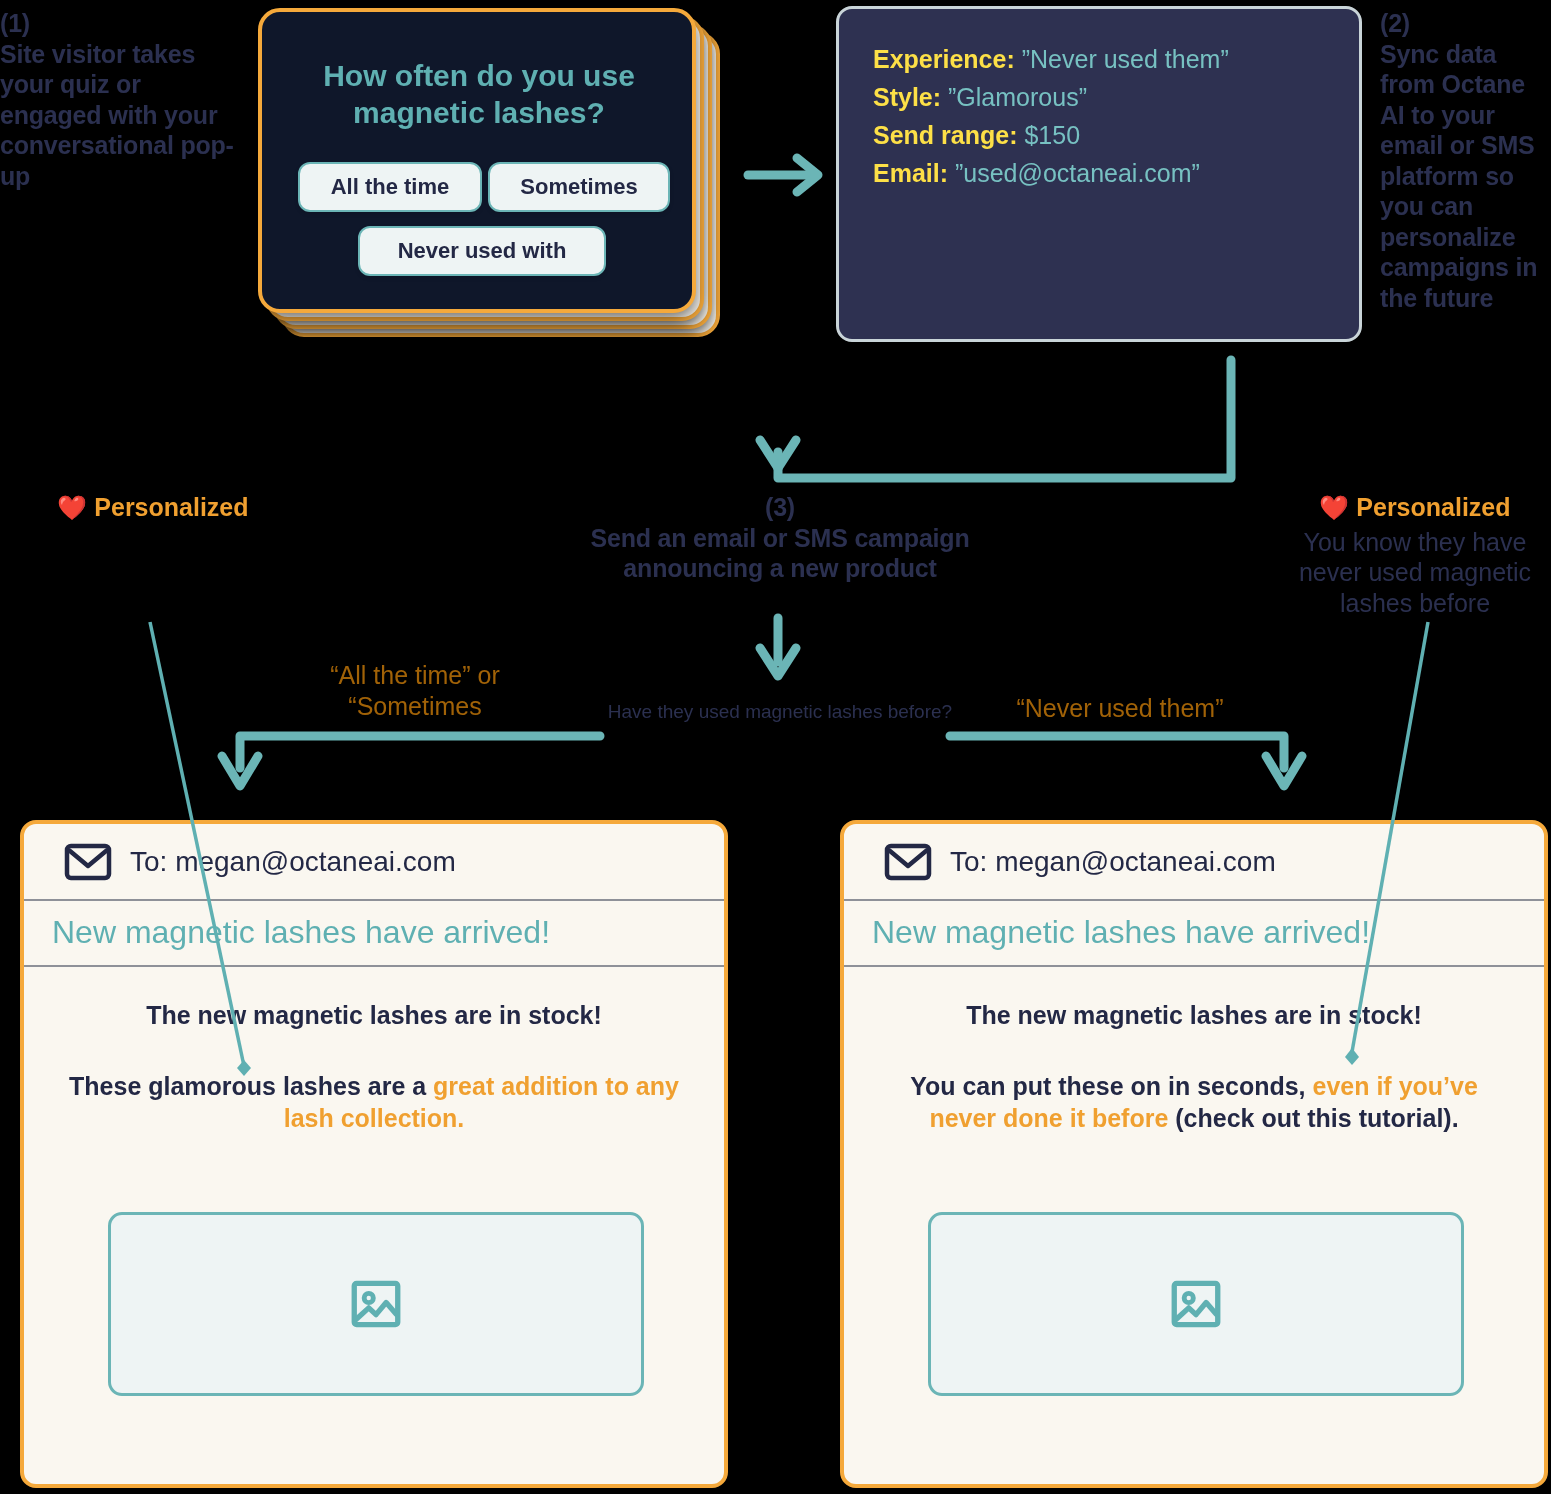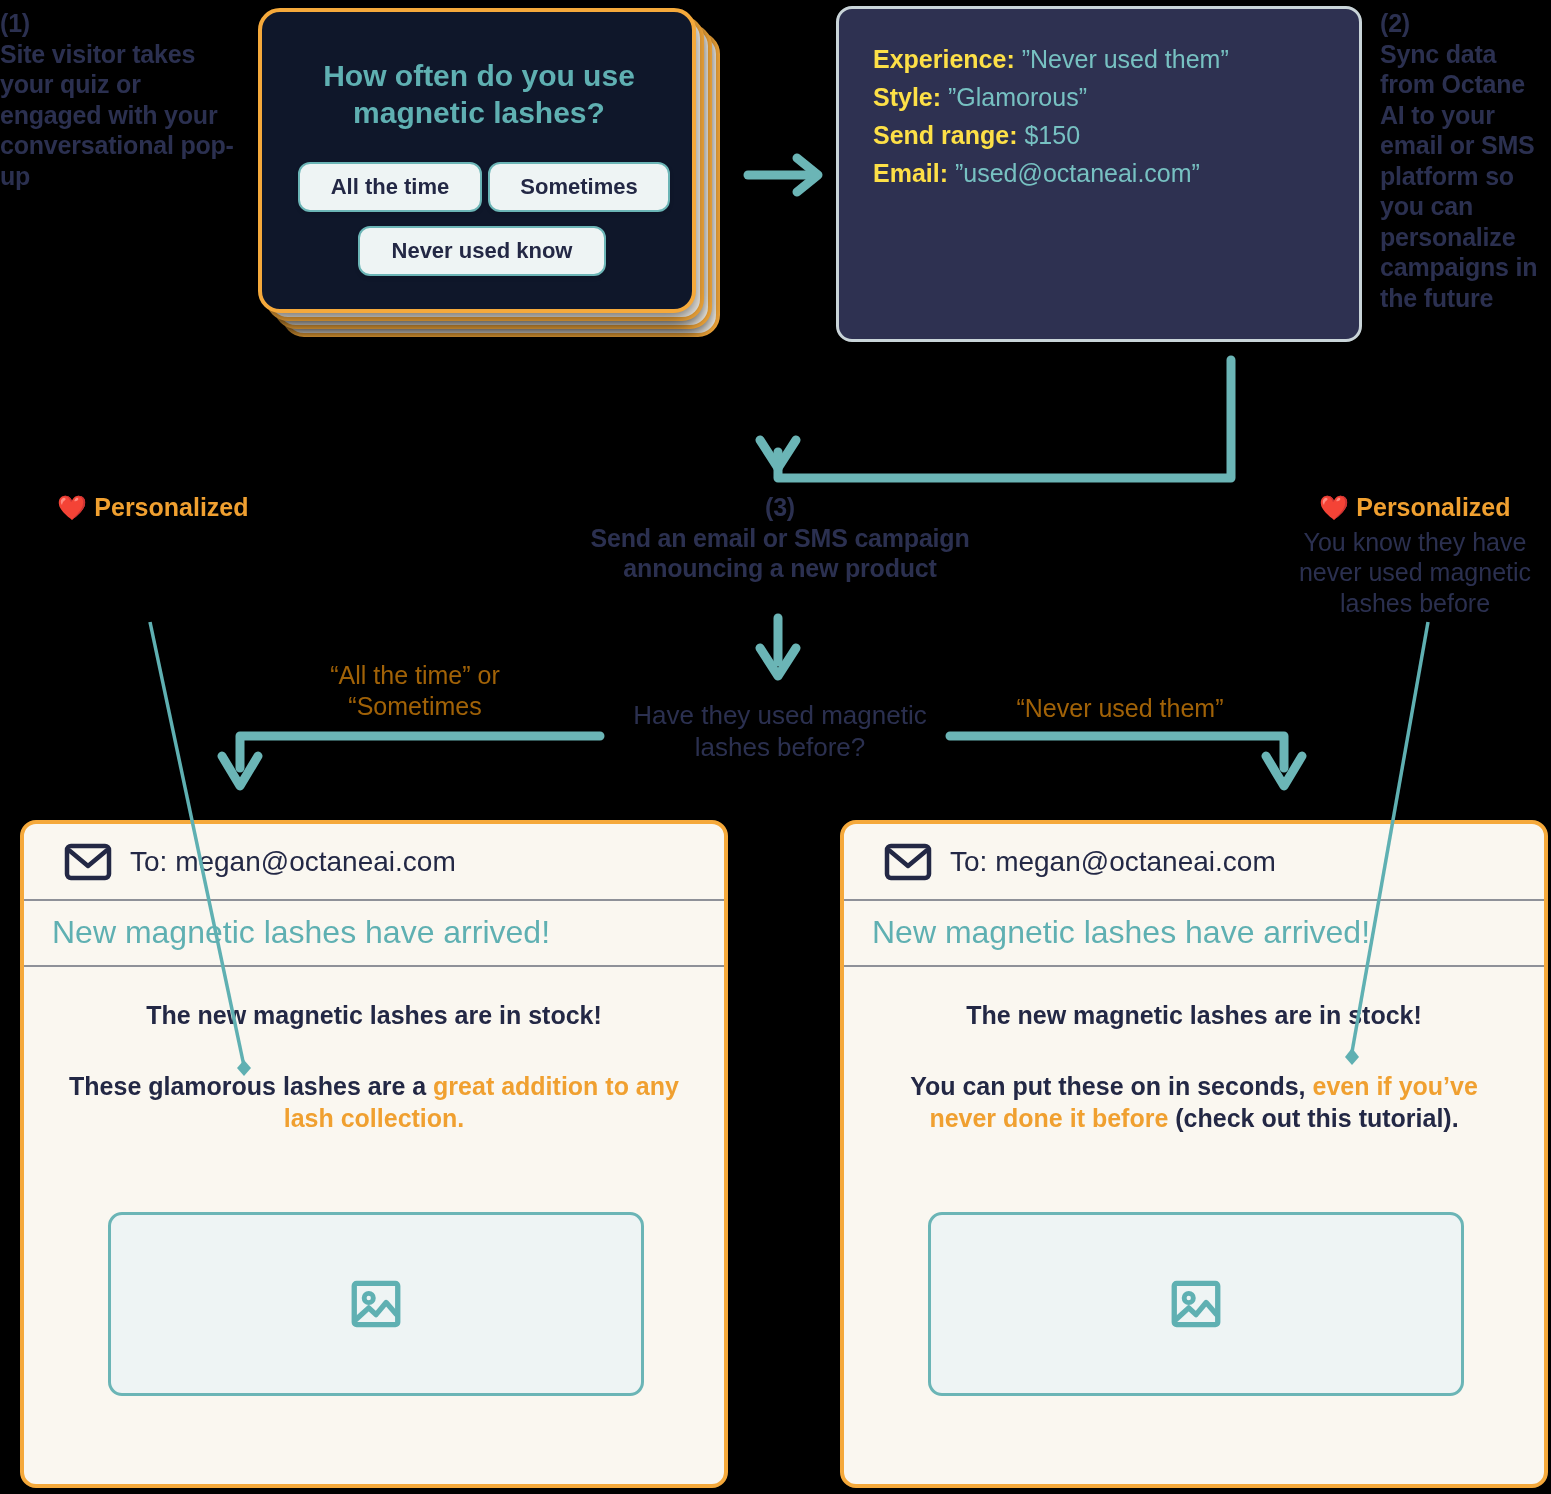--- a/index.html
+++ b/index.html
@@ -99,21 +99,21 @@
 
   
   #note-1 { left: 0px;    top: 8px;   width: 240px; }
   #note-2 { left: 1380px; top: 8px;   width: 175px; }
 
   
   #step3 { left: 560px; top: 492px; width: 440px; }
   #decision {
     left: 600px; top: 700px; width: 360px;
     color: #2b3050;
-    font-size: 26px;
+    font-size: 19px;
     font-weight: normal;
     line-height: 1.22;
     text-align: center;
   }
   .branch-label {
     position: absolute;
     color: #a16207;
     font-size: 25px;
     font-weight: normal;
     line-height: 1.22;
@@ -222,21 +222,21 @@
   <div class="abs step-note" id="note-1">(1)<br>Site visitor takes your quiz or engaged with your conversational pop-up</div>
 
   <div class="abs" id="quiz-stack">
     <div class="quiz-shadow qs1"></div>
     <div class="quiz-shadow qs2"></div>
     <div class="quiz-shadow qs3"></div>
     <div class="quiz-front">
       <div class="quiz-title">How often do you use magnetic lashes?</div>
       <div class="quiz-opt" id="quiz-opt-0">All the time</div>
       <div class="quiz-opt" id="quiz-opt-1">Sometimes</div>
-      <div class="quiz-opt" id="quiz-opt-2">Never used know</div>
+      <div class="quiz-opt" id="quiz-opt-2">Never used with</div>
     </div>
   </div>
 
   <div class="abs" id="data-card">
     <div class="data-line" id="data-line-0">
       <span class="k">Experience:</span>
       <span class="v">”Never used them”</span>
     </div>
     <div class="data-line" id="data-line-1">
       <span class="k">Style:</span>

